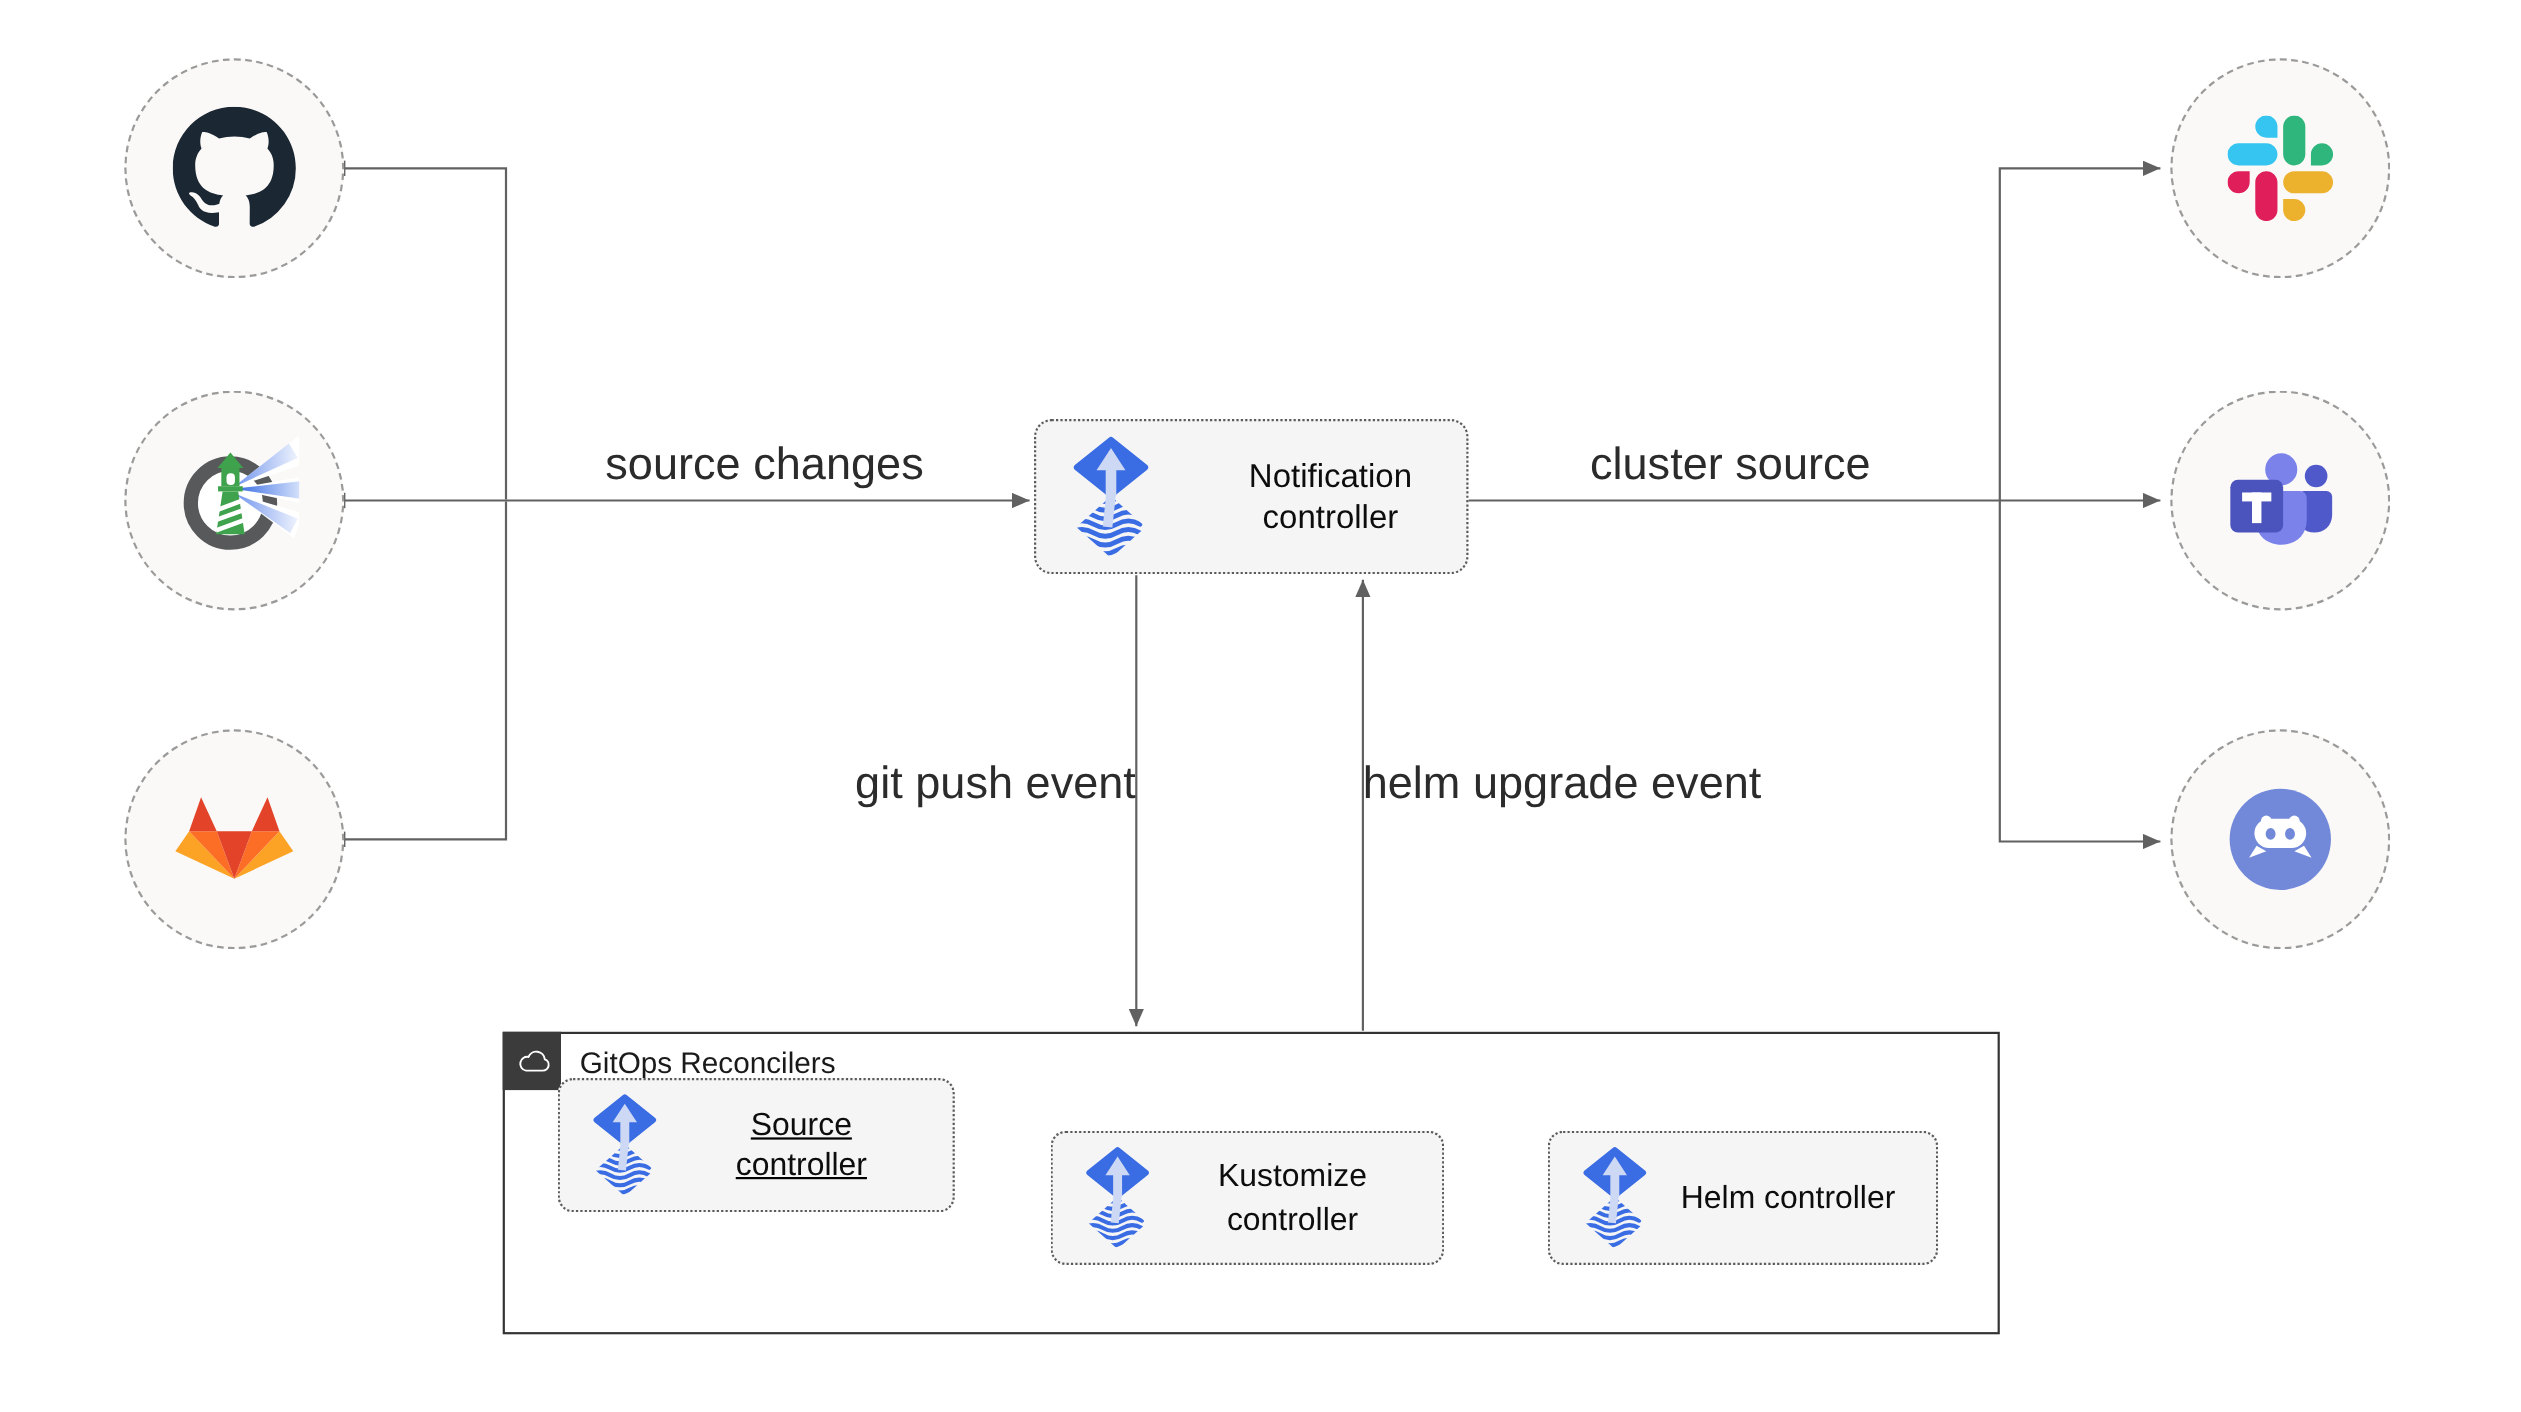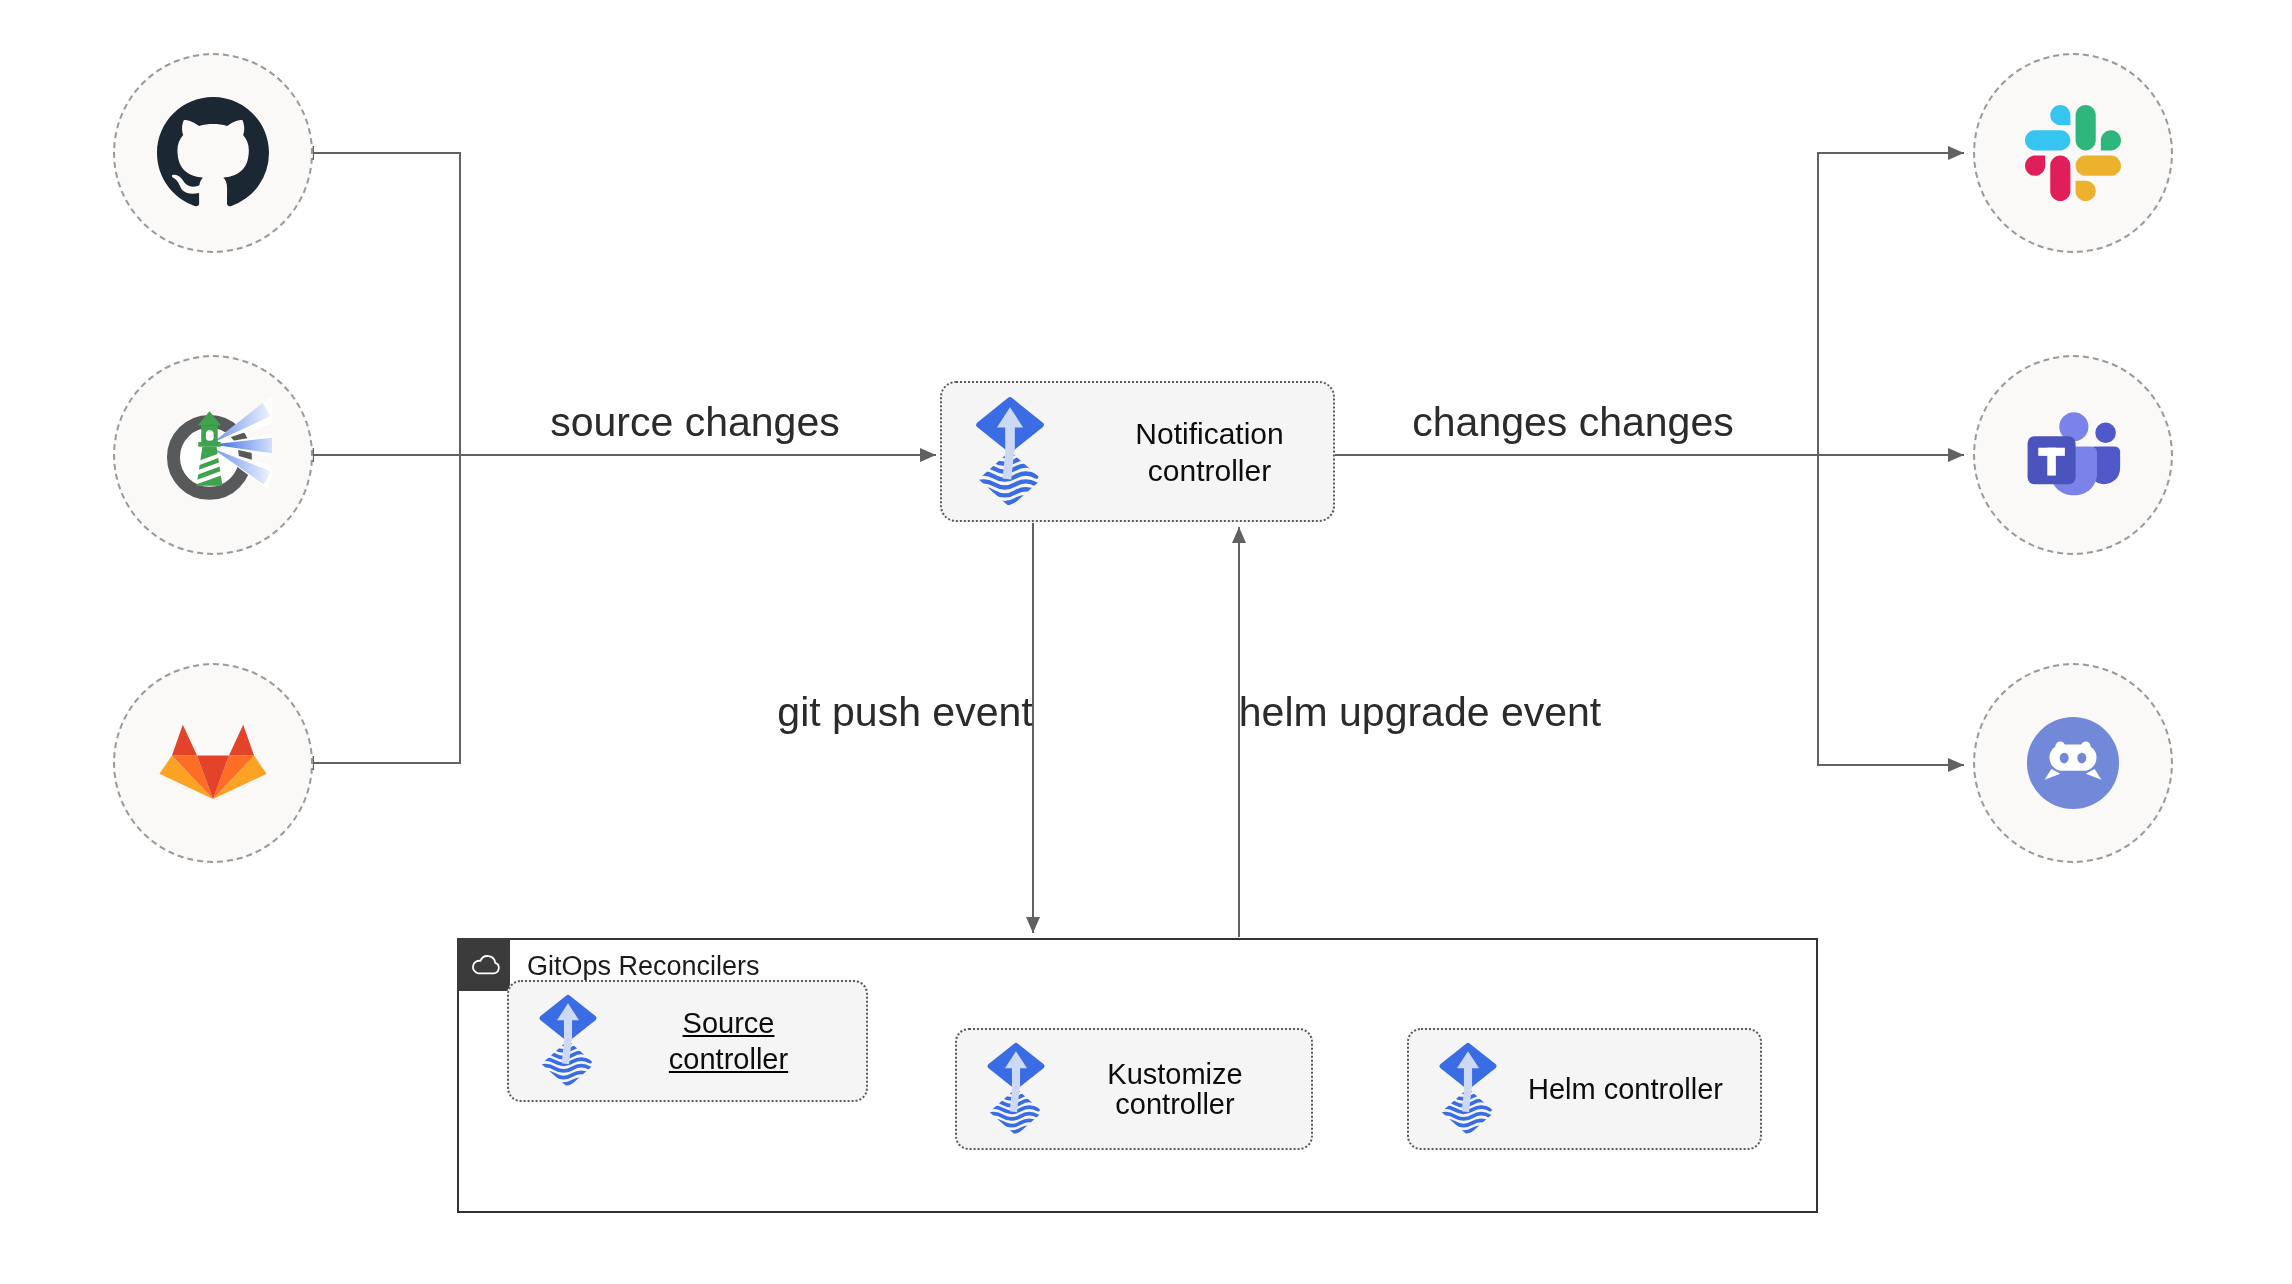--- a/index.html
+++ b/index.html
@@ -257,21 +257,21 @@
     <path d="M8 93 q12 -7 24 0 t24 0 t24 0"></path>
     <path d="M8 102 q12 -7 24 0 t24 0 t24 0"></path>
     <path d="M8 111 q12 -7 24 0 t24 0 t24 0"></path>
     <path d="M8 120 q12 -7 24 0 t24 0 t24 0"></path>
   </g>
   <rect x="45" y="62" width="10" height="34" fill="#ccd8f4" transform="rotate(6 50 62)"></rect>
   <polygon points="50,14 65,37 35,37" fill="#ccd8f4"></polygon>
   <rect x="44.5" y="36" width="11" height="28" fill="#ccd8f4"></rect>
 </svg>
       </div>
-    <div class="controller-label" style="font-size:29px;line-height:30px;max-width:200px;margin:0 auto;">Kustomize controller</div>
+    <div class="controller-label" style="font-size:29px;line-height:40px;max-width:200px;margin:0 auto;">Kustomize controller</div>
   </div>
   <div class="controller-box" style="left:1407px;top:1028px;width:355px;height:122px;border-radius:14px;align-items:center;">
     <div class="logo flux flux-sm">
         <svg viewBox="0 0 100 130" xmlns="http://www.w3.org/2000/svg">
   <defs>
             <clipPath id="fluxLow">
               <polygon points="50,64 86,96 50,128 14,96"></polygon>
             </clipPath>
           </defs>
   <polygon points="50,6 85,34 50,62 15,34" fill="#3a6ce4" stroke="#3a6ce4" stroke-width="7" stroke-linejoin="round"></polygon>
@@ -286,17 +286,17 @@
   </g>
   <rect x="45" y="62" width="10" height="34" fill="#ccd8f4" transform="rotate(6 50 62)"></rect>
   <polygon points="50,14 65,37 35,37" fill="#ccd8f4"></polygon>
   <rect x="44.5" y="36" width="11" height="28" fill="#ccd8f4"></rect>
 </svg>
       </div>
     <div class="controller-label" style="font-size:29px;line-height:36px;max-width:200px;margin:0 auto;">Helm controller</div>
   </div>
 
   <div class="edge-label" style="left:695px;top:422px;">source changes</div>
-  <div class="edge-label" style="left:1573px;top:422px;">changes changes</div>
+  <div class="edge-label" style="left:1573px;top:422px;">cluster source</div>
   <div class="edge-label" style="left:905px;top:712px;">git push event</div>
   <div class="edge-label" style="left:1420px;top:712px;">helm upgrade event</div>
 
 </div>
 
 </body></html>

